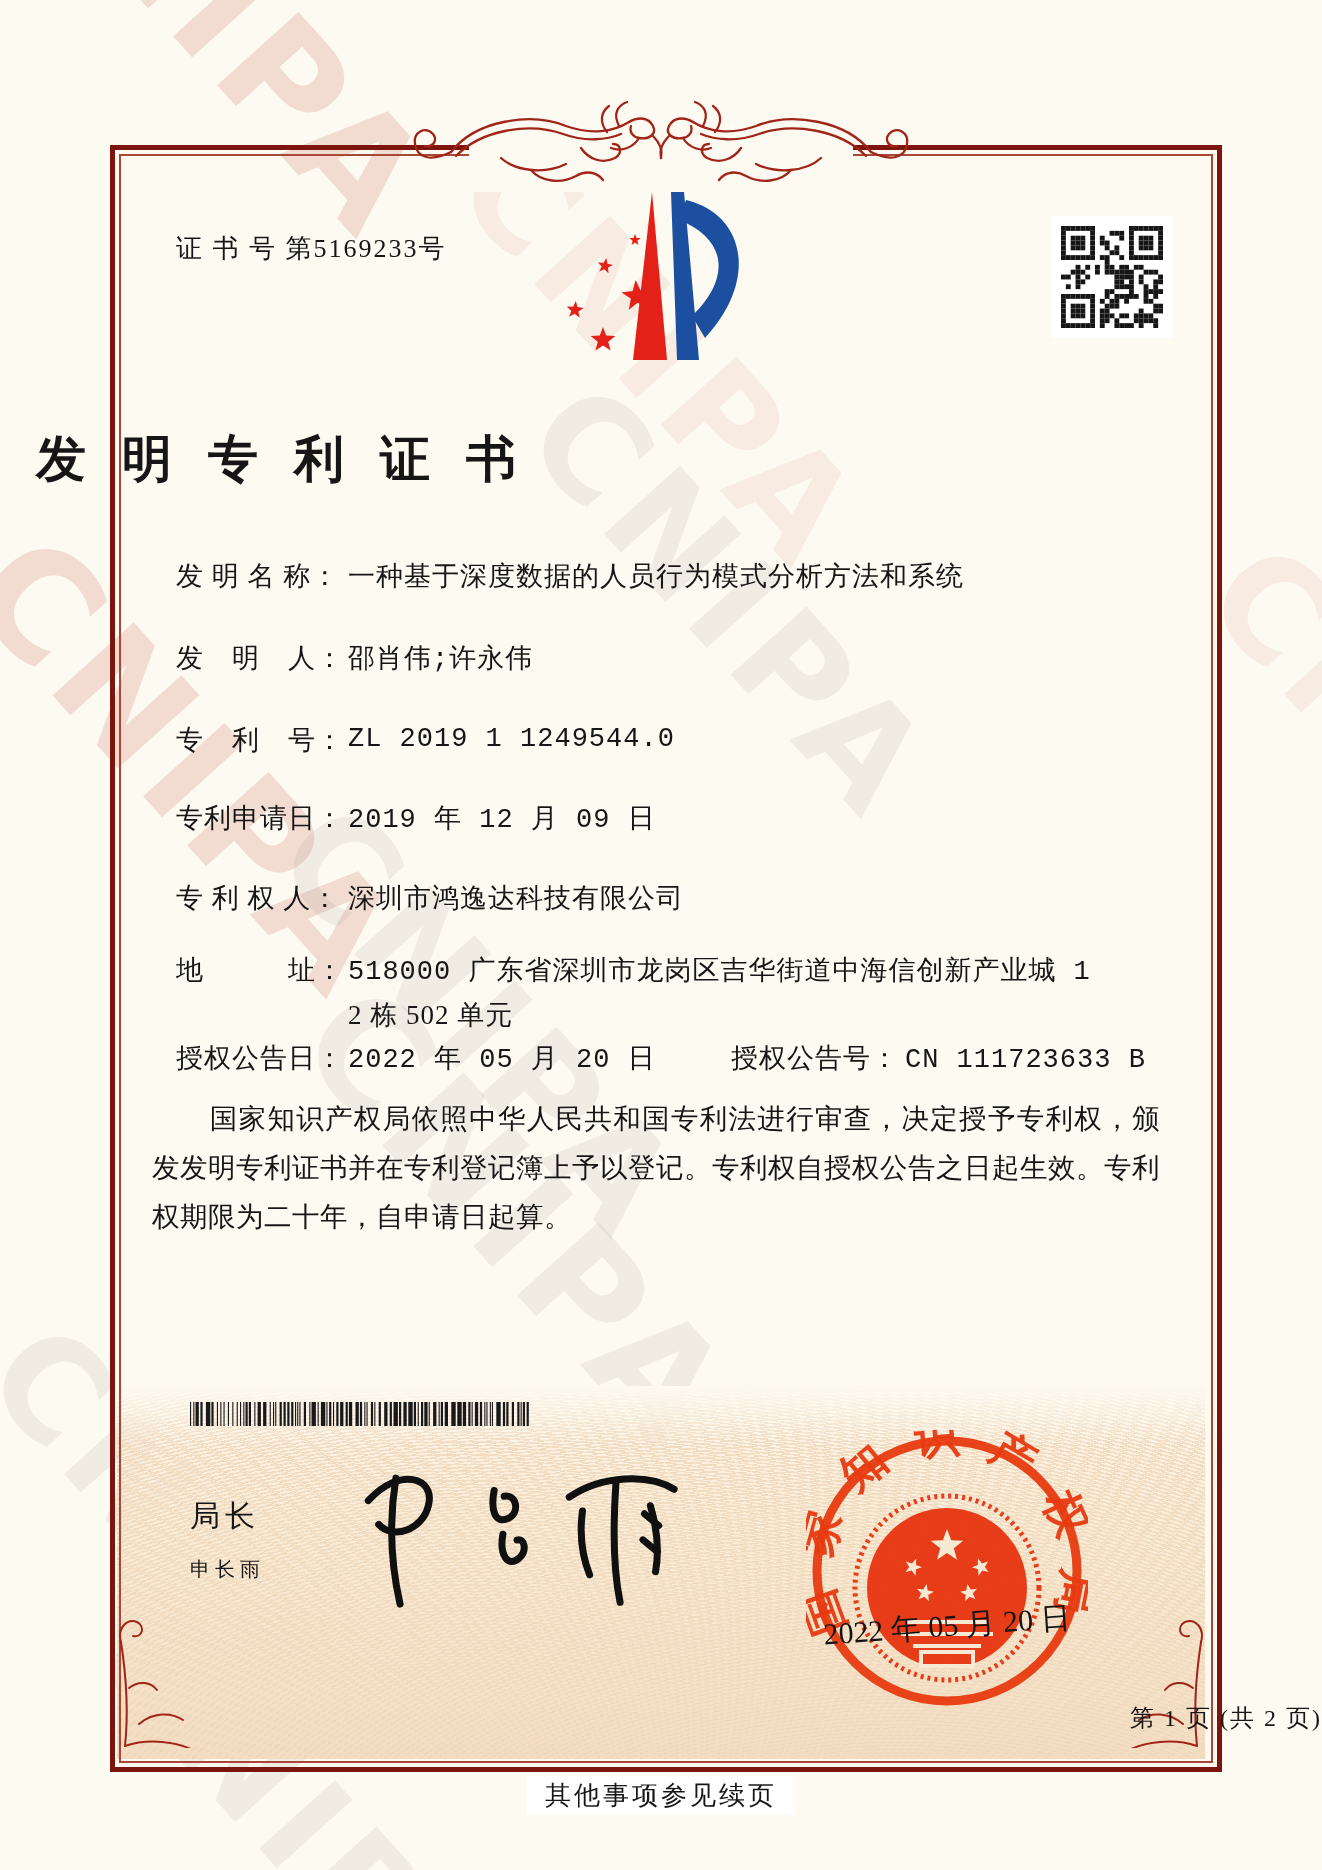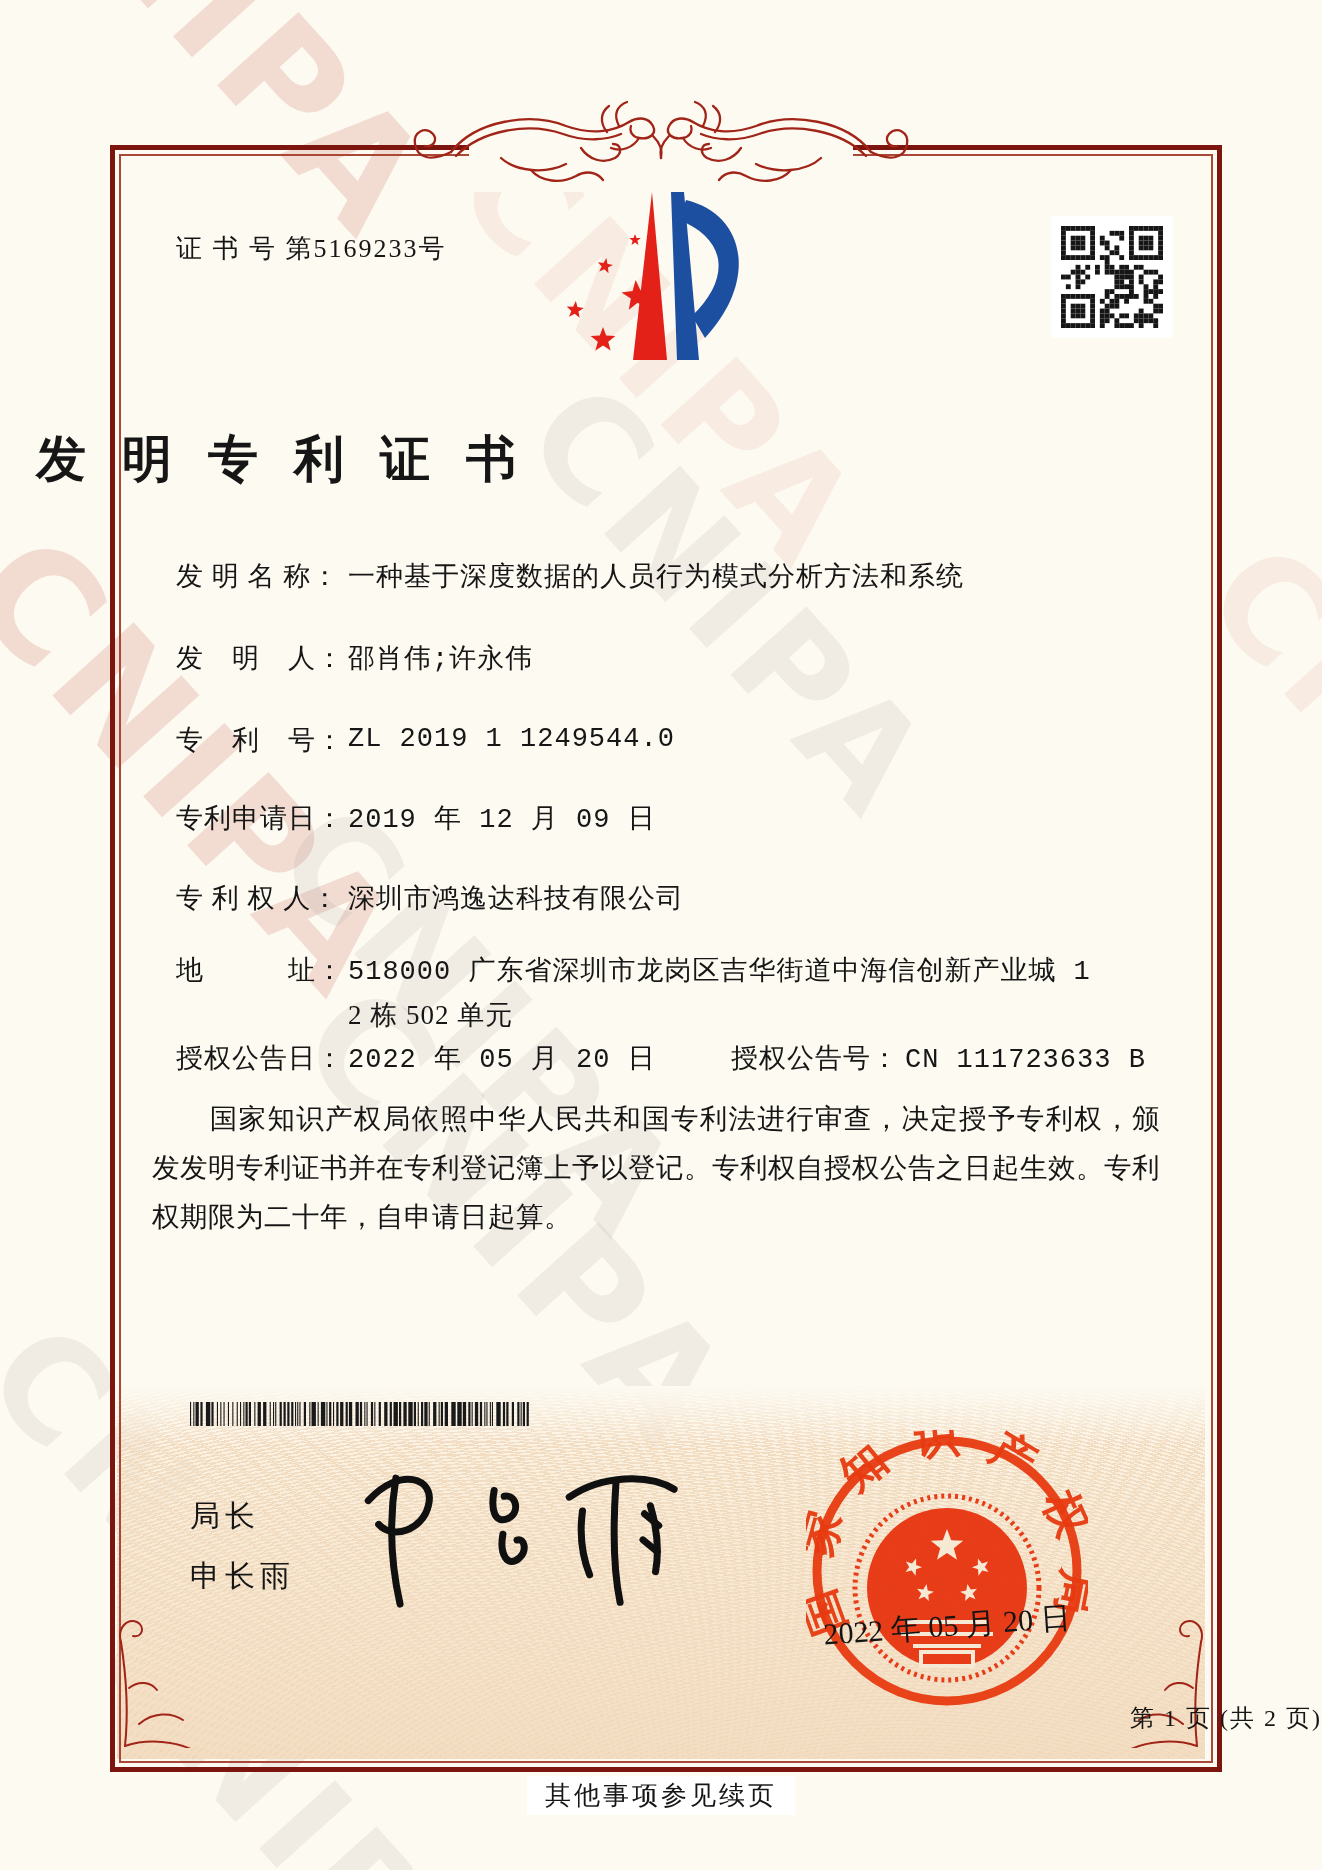--- a/index.html
+++ b/index.html
@@ -46,21 +46,21 @@
   .lbl2{display:inline-block;white-space:pre;margin-right:6px;}
   
   .body-text{position:absolute;left:152px;top:1094px;width:1008px;font-size:27.5px;
     line-height:49px;text-align:justify;letter-spacing:0.5px;z-index:2;}
   .body-text p{margin:0;text-indent:2.1em;}
   
   .barcode{position:absolute;left:190px;top:1402px;z-index:2;}
   .barcode rect{fill:#191919;}
   
   .sig-title{position:absolute;left:190px;top:1496px;font-size:30px;letter-spacing:5px;z-index:2;}
-  .sig-name{position:absolute;left:190px;top:1556px;font-size:30px;letter-spacing:5px;z-index:2;}
+  .sig-name{position:absolute;left:190px;top:1556px;font-size:20px;letter-spacing:5px;z-index:2;}
   .signature{position:absolute;left:345px;top:1446px;z-index:2;}
   
   .seal{position:absolute;left:806px;top:1430px;width:282px;height:282px;z-index:3;}
   .seal svg{position:absolute;left:0;top:0;}
   .seal-date{position:absolute;left:-6px;top:176px;width:294px;text-align:center;
     font-size:30px;color:#141414;transform:rotate(-4deg);white-space:pre;z-index:4;}
   
   .page-num{position:absolute;top:1702px;width:100%;text-align:right;font-size:24px;letter-spacing:2px;z-index:2;white-space:pre;}
   .continuation{position:absolute;top:1778px;width:100%;text-align:center;font-size:26px;letter-spacing:3px;z-index:2;}
   .continuation span{background:#ffffff;padding:5px 18px;}

